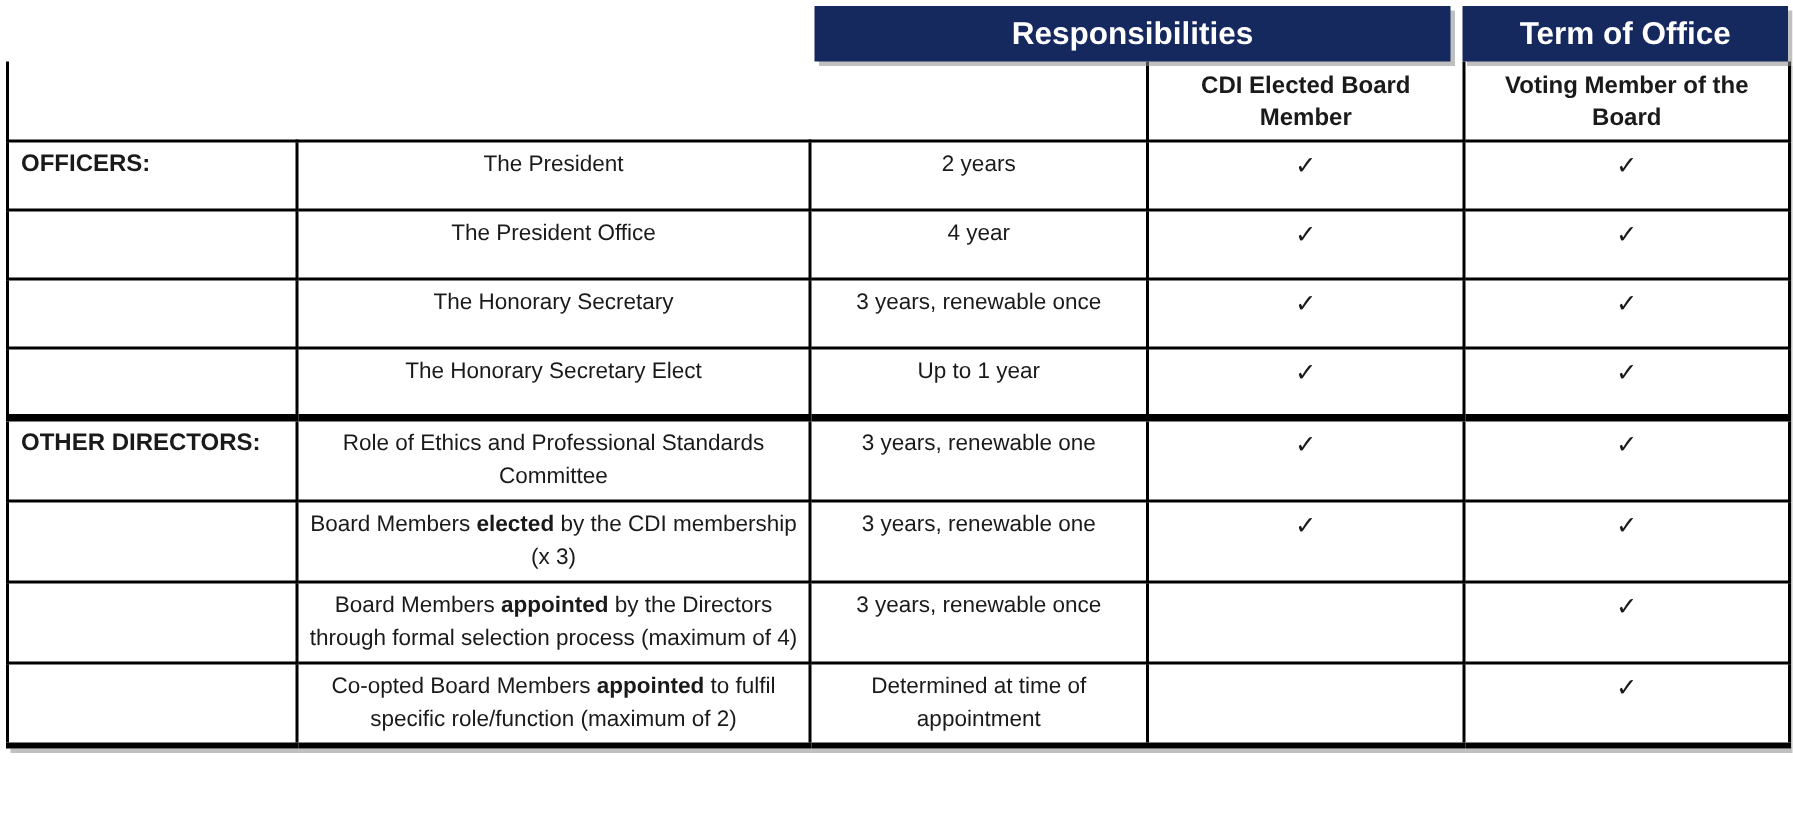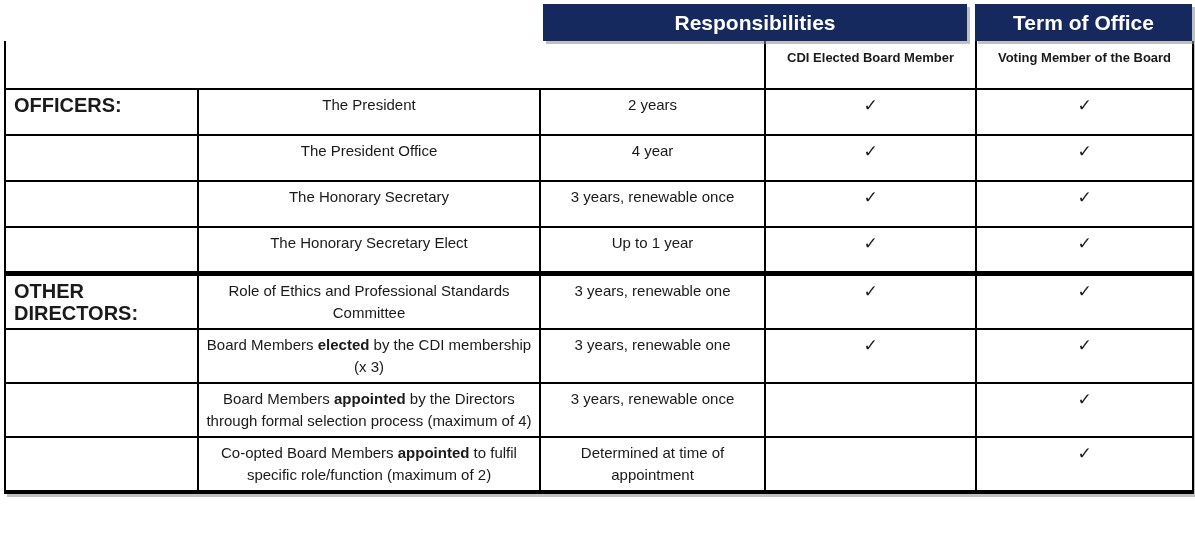--- a/index.html
+++ b/index.html
@@ -38,23 +38,23 @@
   }
   td{
     border:2px solid var(--border);
     vertical-align:top;
     text-align:center;
     padding:4px 6px;
     font-size:15px;line-height:22px;
     height:46px;
   }
   tr.subheader td{border-top:none;height:48px;}
-  td.sub{font-weight:bold;font-size:13px;line-height:21px;padding-top:6px;border-radius:11px;}
+  td.sub{font-weight:bold;font-size:16px;line-height:21px;padding-top:6px;border-radius:11px;}
   td.section{
-    text-align:left;font-weight:bold;font-size:20px;padding-left:8px;
+    text-align:left;font-weight:bold;font-size:16px;padding-left:8px;
   }
   tr.divider td{border-top:5px solid var(--border);}
   tr:last-child td{border-bottom:4px solid var(--border);}
   td.check{font-weight:bold;font-size:17px;padding-top:5px;}
   .bold{font-weight:bold;}
   .para{min-height:22px;}
 </style>
 </head>
 <body>
 

